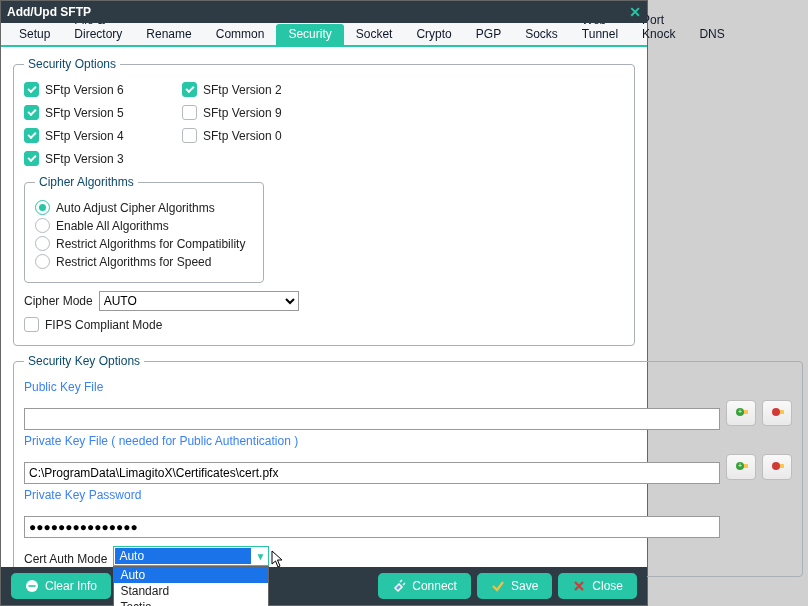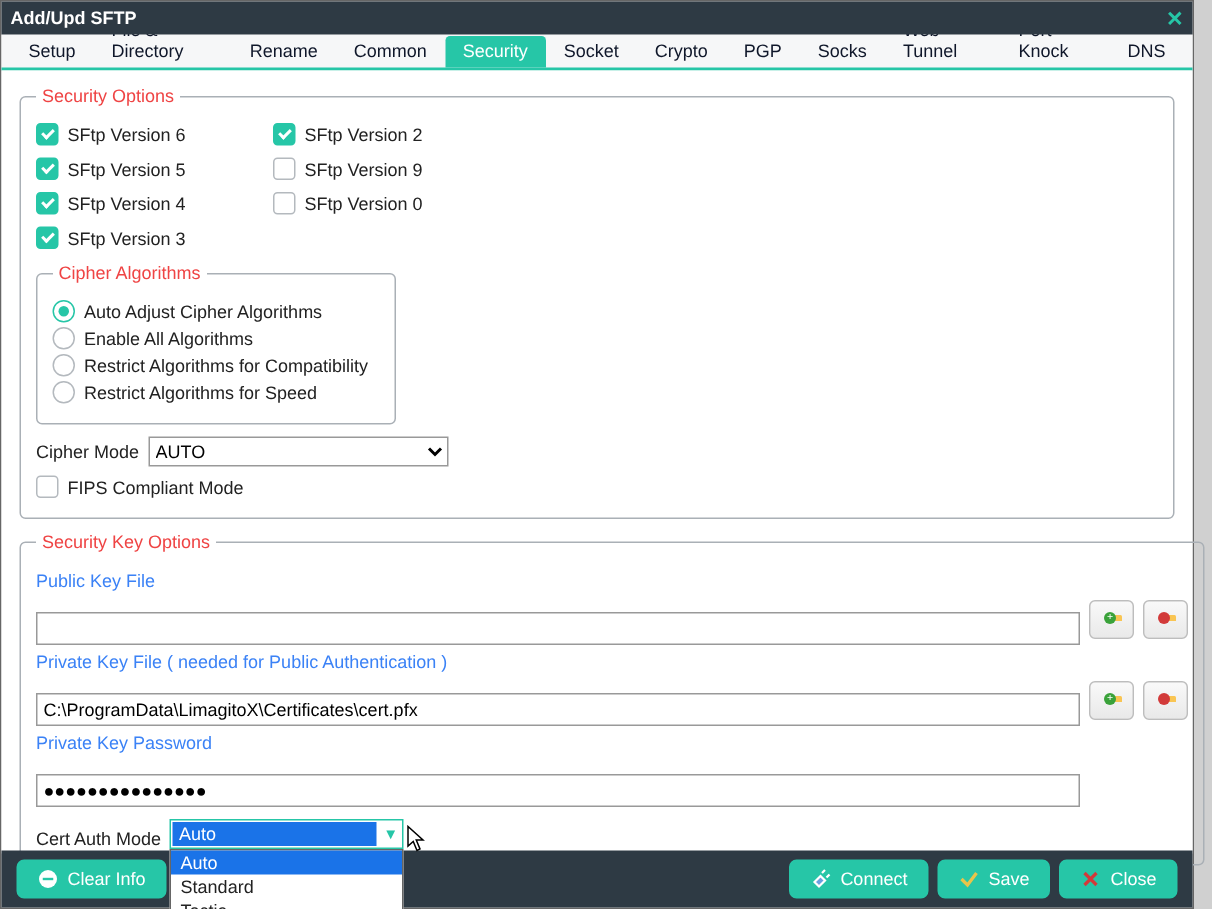--- a/index.html
+++ b/index.html
@@ -4,21 +4,21 @@
 <style>
   * { box-sizing: border-box; }
   body {
     margin: 0;
     font-family: "Segoe UI", Tahoma, sans-serif;
     font-size: 12px;
     background: #d0d0d0;
     color: #222;
   }
   .window {
-    width: 796px;
+    width: 648px;
     height: 606px;
     background: #fff;
     border: 1px solid #666;
     position: relative;
   }
   .titlebar {
     height: 22px;
     background: #2e3a44;
     color: #fff;
     display: flex;
@@ -62,21 +62,21 @@
     overflow: visible;
   }
   fieldset {
     border: 1px solid #aab0b6;
     border-radius: 4px;
     margin: 4px 0 8px 0;
     padding: 8px 10px 10px 10px;
   }
   fieldset > legend {
     font-size: 12px;
-    color: #ef4444;
+    color: #0c4a6e;
     padding: 0 4px;
   }
   .row { display: flex; align-items: center; gap: 6px; margin: 3px 0; }
   .ck {
     width: 15px; height: 15px;
     border: 1.5px solid #26c6a7;
     border-radius: 3px;
     display: inline-flex;
     align-items: center;
     justify-content: center;

